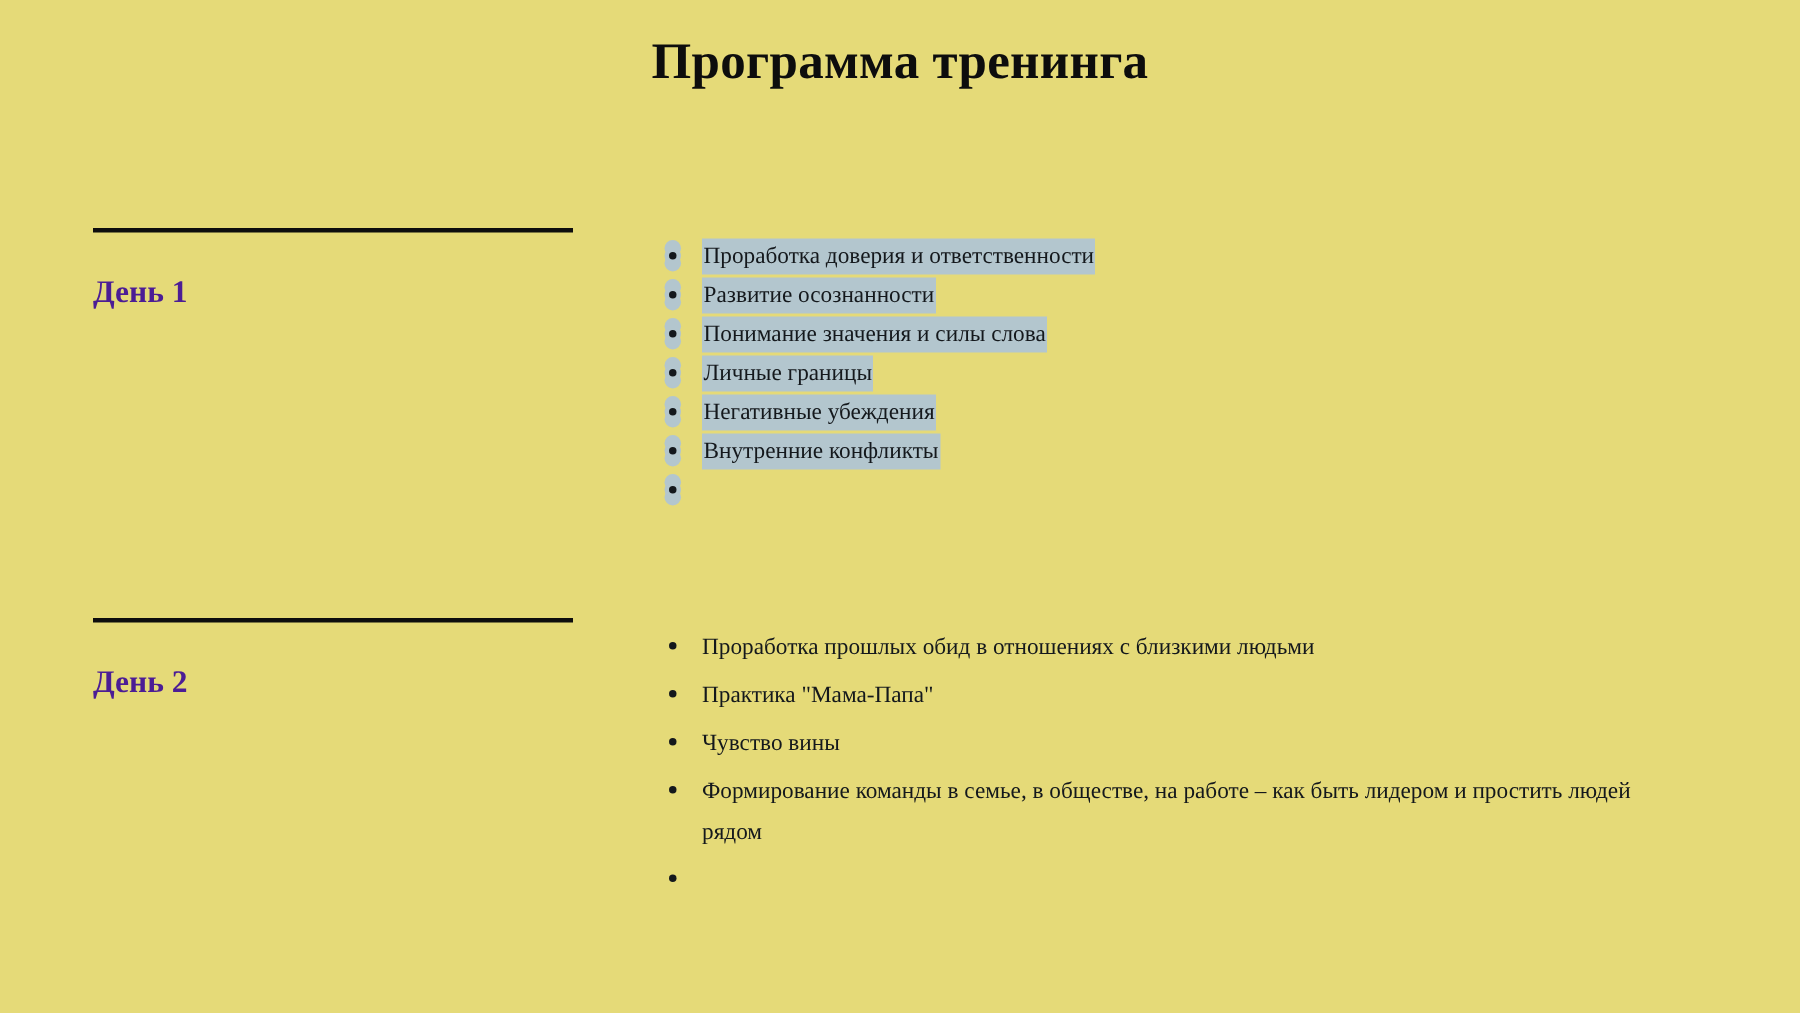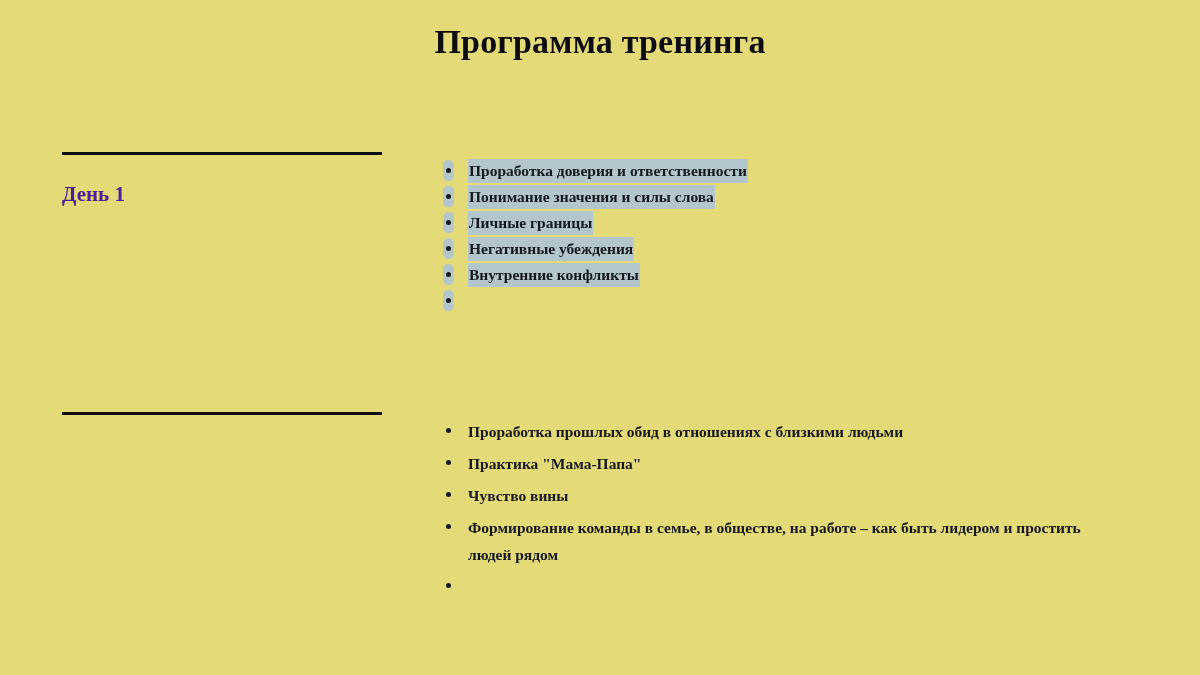--- a/index.html
+++ b/index.html
@@ -69,21 +69,20 @@
     line-height: 1.1;
   }
 
   
   .topic-list {
     list-style: none;
     margin: 0;
     padding: 0;
     flex: 1 1 auto;
     padding-top: 6px;
-    font-weight: bold;
   }
 
   .topic-item {
     position: relative;
     font-size: 15.5px;
     line-height: 26px;
     color: #14181c;
     padding-left: 28px;
     margin-bottom: 0;
   }
@@ -135,20 +134,21 @@
       <div class="day-rule"></div>
       <div class="day-name">День 1</div>
     </div>
     <ul class="topic-list">
       <li class="topic-item highlighted">
         <span class="bullet-dot"></span>
         <span class="topic-text">Проработка доверия и ответственности</span>
       </li>
       <li class="topic-item highlighted">
         <span class="bullet-dot"></span>
+        <span class="topic-text">Развитие осознанности</span>
       </li>
       <li class="topic-item highlighted">
         <span class="bullet-dot"></span>
         <span class="topic-text">Понимание значения и силы слова</span>
       </li>
       <li class="topic-item highlighted">
         <span class="bullet-dot"></span>
         <span class="topic-text">Личные границы</span>
       </li>
       <li class="topic-item highlighted">
@@ -161,20 +161,21 @@
       </li>
       <li class="topic-item highlighted">
         <span class="bullet-dot"></span>
       </li>
     </ul>
   </div>
 
   <div class="day-block day-2">
     <div class="day-label-col">
       <div class="day-rule"></div>
+      <div class="day-name">День 2</div>
     </div>
     <ul class="topic-list">
       <li class="topic-item">
         <span class="bullet-dot"></span>
         <span class="topic-text">Проработка прошлых обид в отношениях с близкими людьми</span>
       </li>
       <li class="topic-item">
         <span class="bullet-dot"></span>
         <span class="topic-text">Практика "Мама-Папа"</span>
       </li>

